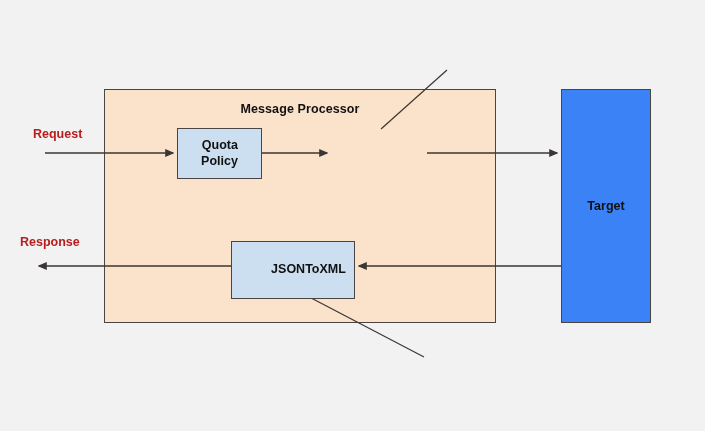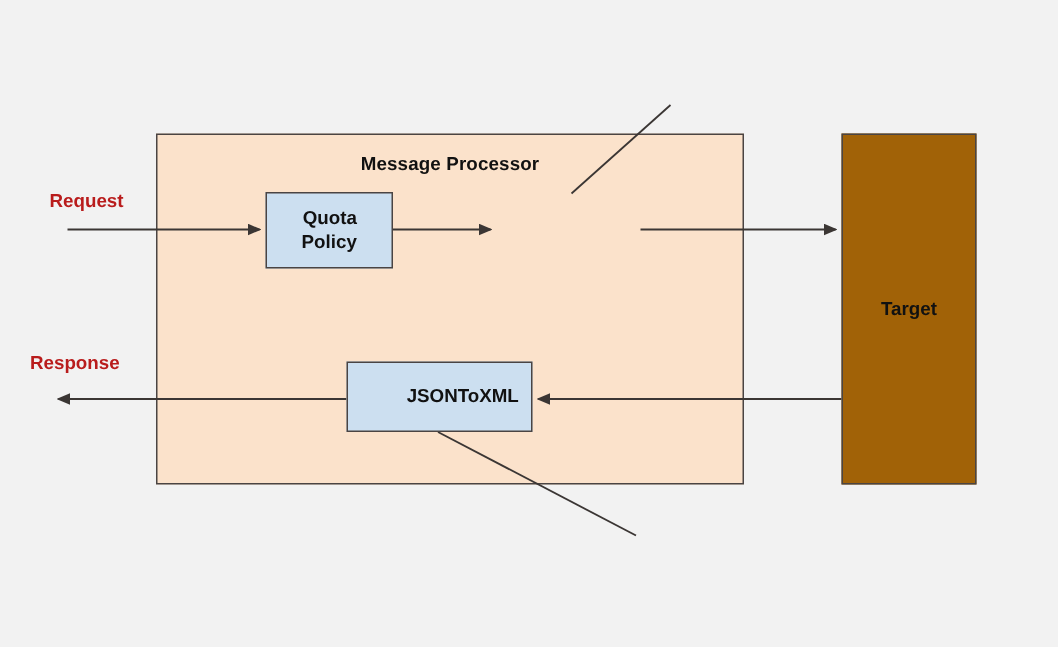--- a/index.html
+++ b/index.html
@@ -67,29 +67,29 @@
   #extract-variables-box {
     left: 331px;
     top: 128px;
     width: 96px;
     height: 51px;
   }
   #jsontoxml-box {
     left: 231px;
     top: 241px;
     width: 124px;
-    height: 47px;
+    height: 58px;
     padding-left: 31px;
   }
   #target-box {
     left: 561px;
     top: 89px;
     width: 90px;
     height: 234px;
-    background: #a16207;
+    background: #3b82f6;
     border: 1.5px solid #4a4443;
     font-size: 12.5px;
     font-weight: bold;
     color: #111111;
   }
   .edge-label {
     position: absolute;
     font-size: 12.5px;
     font-weight: bold;
     color: #b91c1c;

